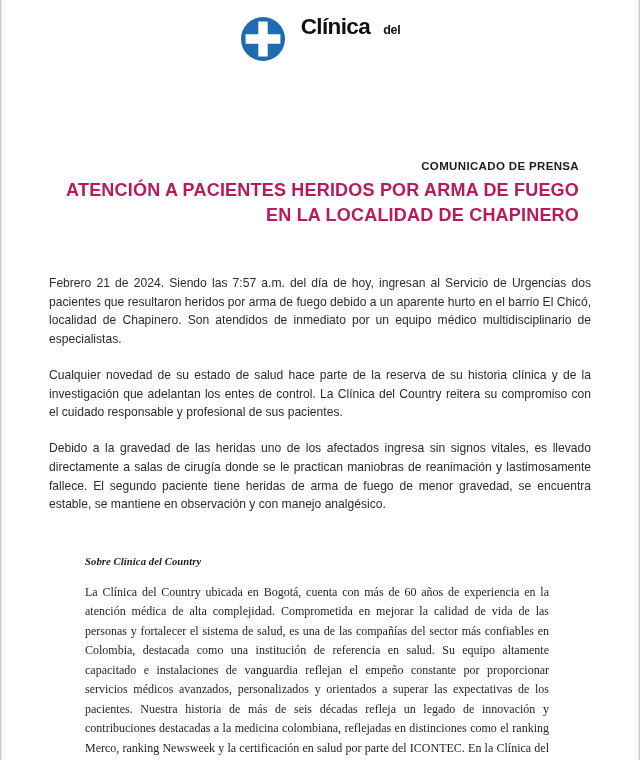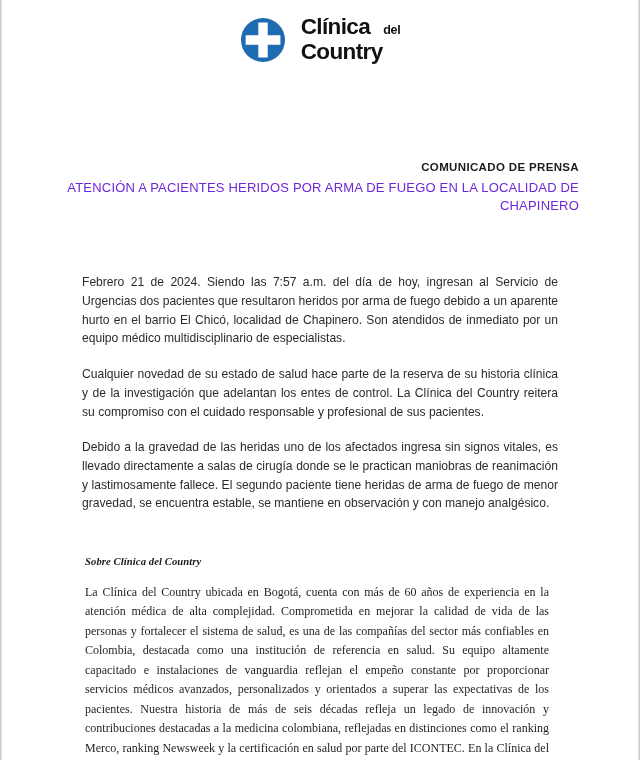--- a/index.html
+++ b/index.html
@@ -29,21 +29,21 @@
   
   .masthead {
     display: flex;
     align-items: center;
     justify-content: center;
     padding-top: 16px;
     padding-bottom: 4px;
   }
   .logo-lockup {
     display: flex;
-    align-items: center;
+    align-items: flex-start;
     gap: 15px;
   }
   .logo-mark {
     width: 46px;
     height: 46px;
     flex: 0 0 46px;
     display: block;
   }
   .wordmark {
     display: block;
@@ -88,32 +88,32 @@
     font-family: "Liberation Sans", sans-serif;
     font-weight: bold;
     font-size: 11.5px;
     letter-spacing: 0.35px;
     color: #1c1c1c;
     margin: 0;
     line-height: 1.5;
   }
   .headline {
     font-family: "Liberation Sans", sans-serif;
-    font-weight: normal;
-    font-size: 13px;
+    font-weight: bold;
+    font-size: 18px;
     letter-spacing: 0.2px;
-    color: #6d28d9;
+    color: #be185d;
     margin: 3px 0 0 0;
     line-height: 1.38;
   }
 
   
   .body-block {
-    padding: 0 81px;
-    margin-top: 58px;
+    padding: 0 48px;
+    margin-top: 46px;
   }
   .body-p {
     font-family: "Liberation Sans", sans-serif;
     font-size: 12.1px;
     line-height: 1.55;
     color: #2b2b2b;
     text-align: justify;
     margin: 0 0 17px 0;
   }
   .body-p:last-child { margin-bottom: 0; }
@@ -169,21 +169,20 @@
     <div class="logo-lockup">
       <svg class="logo-mark" viewBox="0 0 46 46">
         <circle cx="23" cy="23" r="22" fill="#1d6bb0"></circle>
         <path d="M18.3 5.6 h9.4 v12.7 h12.7 v9.4 h-12.7 v12.7 h-9.4 v-12.7 h-12.7 v-9.4 h12.7 z" fill="#ffffff"></path>
       </svg>
       <div class="wordmark">
         <div class="wordmark-row1">
           <span class="wordmark-main">Clínica</span>
           <span class="wordmark-del">del</span>
         </div>
-        <div class="wordmark-row2">Country</div>
       </div>
     </div>
   </div>
 
   <div class="headline-block">
     <p class="kicker">COMUNICADO DE PRENSA</p>
     <h1 class="headline">ATENCIÓN A PACIENTES HERIDOS POR ARMA DE FUEGO EN LA LOCALIDAD DE CHAPINERO</h1>
   </div>
 
   <div class="body-block">

